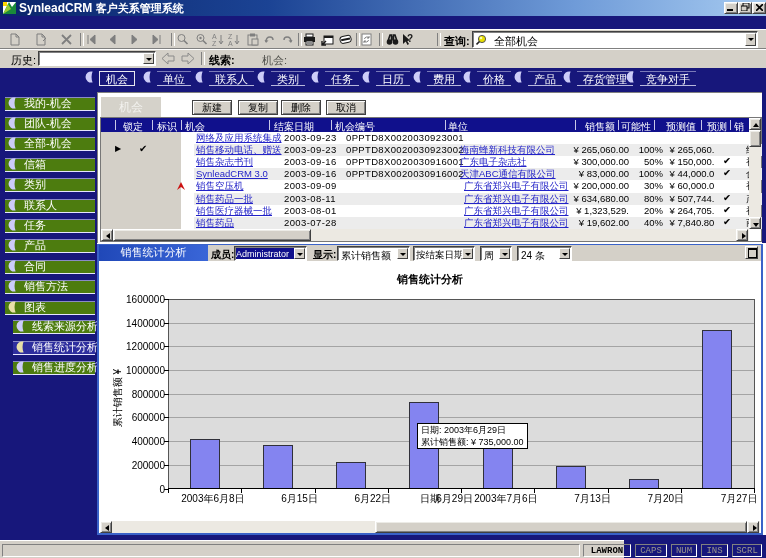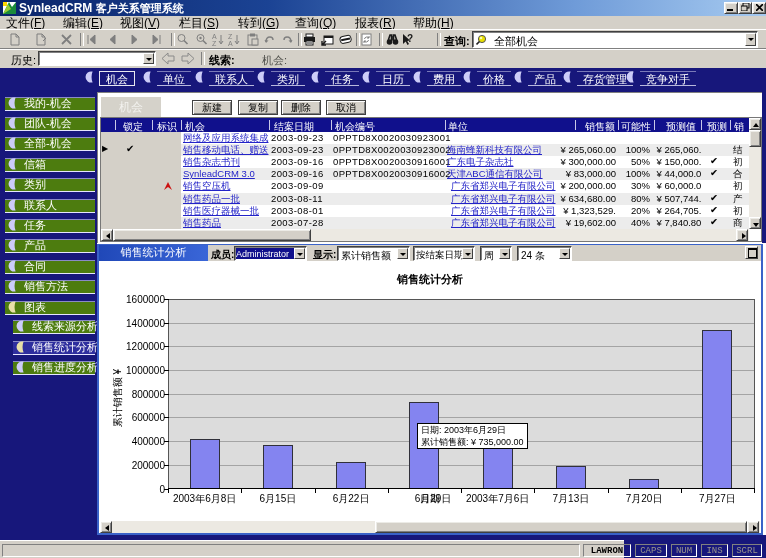--- a/index.html
+++ b/index.html
@@ -18,28 +18,28 @@
 .tab{top:71px;height:17px;color:#fff;font-size:11px;white-space:nowrap}
 .moon{display:inline-block;width:9px;height:12px;vertical-align:-2px;margin-right:5px}
 .sbitem{left:5px;width:90px;height:14px;color:#fff;font-size:11px;white-space:nowrap;background:#4d7c0f;border-top:1px solid #8a8ac8;border-bottom:1px solid #e6e6ff;box-sizing:border-box;line-height:12px}
 .sbitem .moon{position:absolute;left:3px;top:-1px}
 .sbitem span{position:absolute;left:19px;top:-1px}
 .sub{left:13px;width:82px}
 .btn{background:#d4d0c8;border:1px solid #404040;box-shadow:inset 1px 1px 0 #fff,inset -1px -1px 0 #808080;font-size:10px;text-align:center;color:#000;box-sizing:border-box;line-height:13px}
 .ghead{left:101px;top:118px;width:648px;height:14px;background:#10108c;color:#fff;font-size:10px}
 .ghead span{position:absolute;top:2px}
 .gsep{position:absolute;top:2px;width:1px;height:10px;background:#c8c8e8}
-.grow{left:101px;height:19px;font-size:9.5px;color:#000}
+.grow{left:114px;height:19px;font-size:9.5px;color:#000}
 .grow span{position:absolute;top:0px;white-space:nowrap}
 .lnk{color:#2323c8;text-decoration:underline}
 .sb{background:#d4d0c8;box-sizing:border-box}
 .sbtn{background:#d4d0c8;border:1px solid;border-color:#fff #404040 #404040 #fff;box-shadow:inset 1px 1px 0 #ecebe6,inset -1px -1px 0 #808080;box-sizing:border-box}
 .arr{position:absolute;width:0;height:0;border:3px solid transparent}
 .ylab{position:absolute;font-size:10px;color:#000;text-align:right;width:44px}
-.xlab{position:absolute;font-size:10px;color:#000;text-align:center;width:80px;top:492px;white-space:nowrap}
+.xlab{position:absolute;font-size:10px;color:#000;text-align:right;width:80px;top:492px;white-space:nowrap}
 .bar{position:absolute;background:#8484f0;border:1px solid #30303a;border-bottom:none;box-sizing:border-box}
 .gline{position:absolute;left:169px;width:585px;height:1px;background:#a4a4a4}
 .ytick{position:absolute;left:164px;width:5px;height:1px;background:#000}
 .xtick{position:absolute;width:1px;height:4px;background:#000;top:489px}
 .scell{position:absolute;top:3px;height:13px;border:1px solid;border-color:#808080 #fff #fff #808080;font-size:10px;color:#9a968e;text-align:center;line-height:12px;box-sizing:border-box}
 </style></head><body>
 <div id="app">
 
 <div class="a titlebar"></div>
 <svg class="a" style="left:3px;top:2px" width="13" height="12" viewBox="0 0 13 12">
@@ -53,30 +53,20 @@
         <rect x="0" y="5" width="6" height="2" fill="#000"></rect>
       </svg></div>
 <div class="a wbtn" style="left:738px"><svg width="9" height="8" viewBox="0 0 9 8">
         <rect x="2" y="0" width="6" height="5" fill="none" stroke="#000"></rect>
         <rect x="0" y="3" width="6" height="5" fill="#d4d0c8" stroke="#000"></rect>
       </svg></div>
 <div class="a wbtn" style="left:752px"><svg width="7" height="7" viewBox="0 0 7 7">
         <path d="M0 0 L7 7 M7 0 L0 7" stroke="#000" stroke-width="1.6"></path>
       </svg></div>
 
-<div class="a menubar">
-<span style="left:6px">文件(<u>F</u>)</span>
-      <span style="left:63px">编辑(<u>E</u>)</span>
-      <span style="left:120px">视图(<u>V</u>)</span>
-      <span style="left:179px">栏目(<u>S</u>)</span>
-      <span style="left:238px">转到(<u>G</u>)</span>
-      <span style="left:295px">查询(<u>Q</u>)</span>
-      <span style="left:355px">报表(<u>R</u>)</span>
-      <span style="left:413px">帮助(<u>H</u>)</span>
-</div>
 
 <div class="a tb1">
       <svg class="a ico" style="left:8px" width="13" height="13" viewBox="0 0 13 13">
         <path d="M3 1 h5 l3 3 v8 h-8 Z" fill="none" stroke="#7f7f7f"></path>
         <path d="M8 1 v3 h3" fill="none" stroke="#7f7f7f"></path>
       </svg>
       <svg class="a ico" style="left:34px" width="13" height="13" viewBox="0 0 13 13">
         <path d="M3 1 h5 l3 3 v8 h-8 Z" fill="none" stroke="#7f7f7f"></path>
         <path d="M8 1 v3 h3" fill="none" stroke="#7f7f7f"></path>
         <path d="M9 8 l3 -3" stroke="#7f7f7f"></path>

